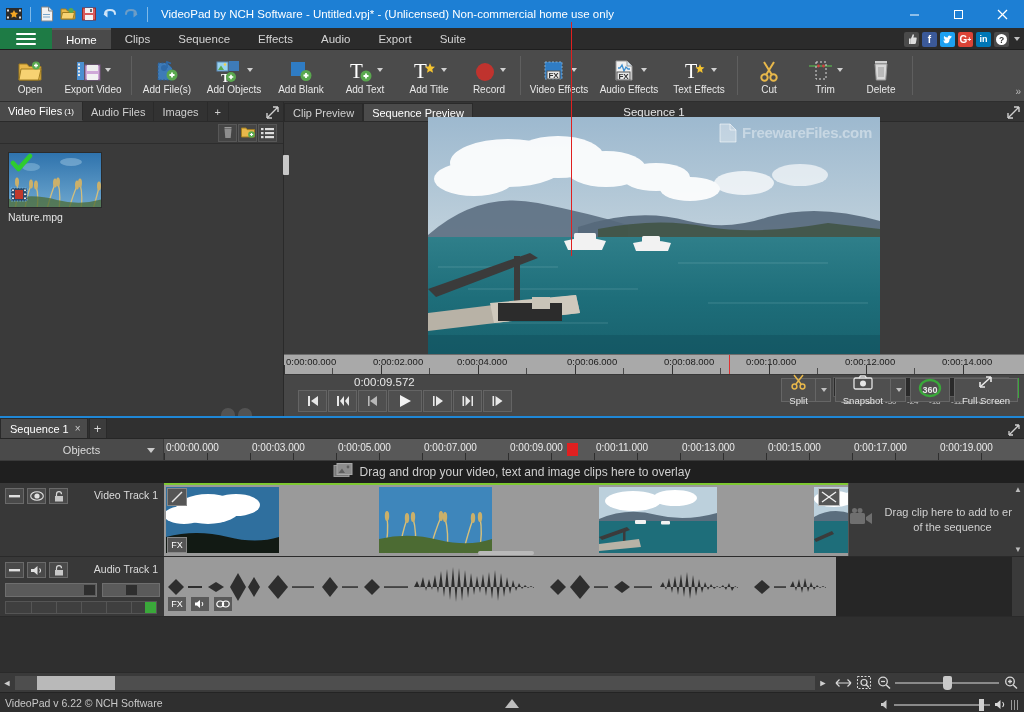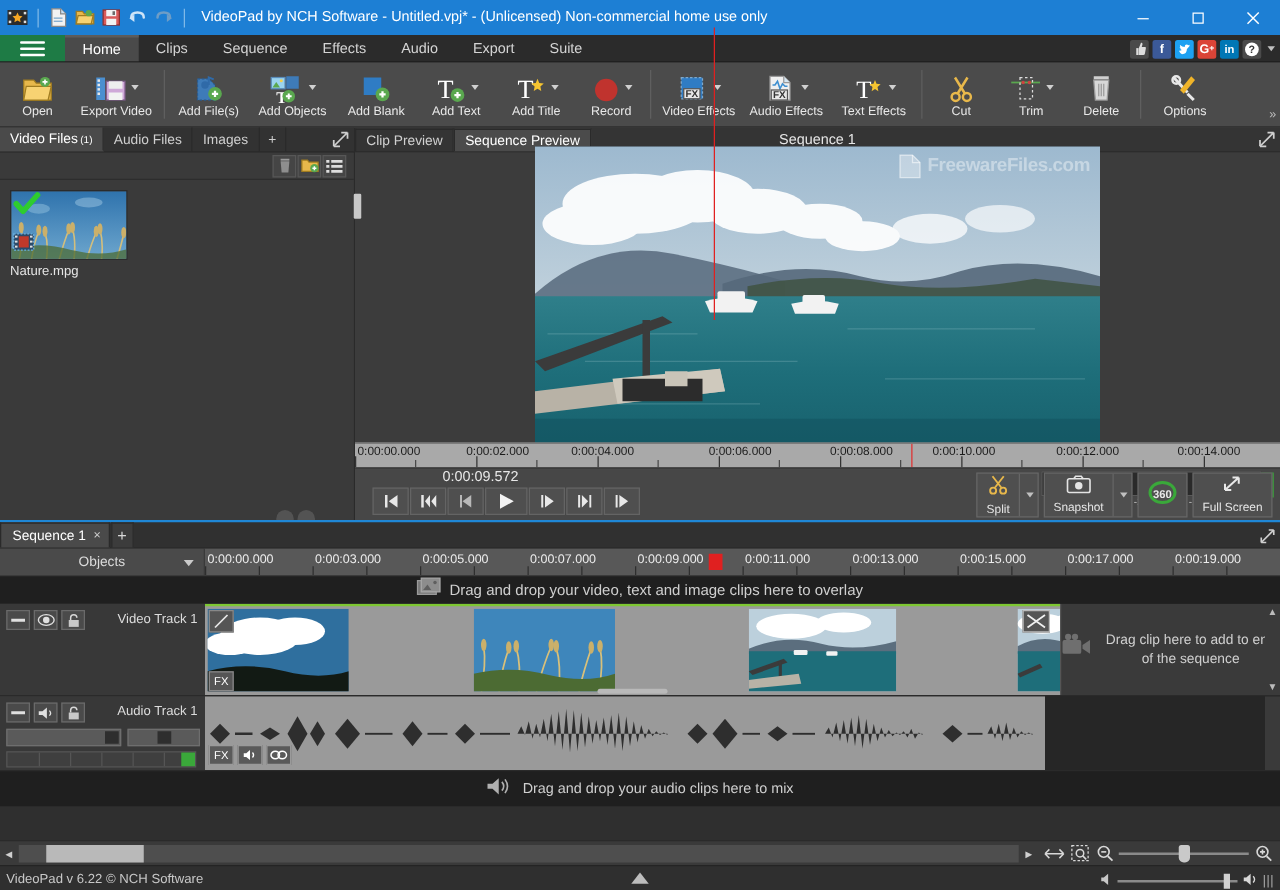--- a/index.html
+++ b/index.html
@@ -121,21 +121,21 @@
   .tcb { width: 29px; height: 22px; background: #4f4f4f; border: 1px solid #646464;
          display: flex; align-items: center; justify-content: center; }
   .tcb.play { width: 34px; }
   .meterwrap { position: absolute; left: 549px; top: 2px; }
   .meter { width: 176px; height: 20px; background: #2a2a2a; border: 1px solid #5a5a5a; position: relative; }
   .meter .seg { position: absolute; top: 0; bottom: 0; width: 1px; background: #4d4d4d; }
   .meter-fill { position: absolute; right: -11px; top: 0; width: 10px; height: 20px; background: #3aa83a; }
   .meterlabels { position: relative; height: 11px; width: 188px; }
   .meterlabels span { position: absolute; font-size: 8px; color: #c6c6c6; }
   .rbtns { position: absolute; right: 6px; top: 3px; display: flex; gap: 4px; align-items: stretch; }
-  .rb { background: #4f4f4f; border: 1px solid #666; display: flex; align-items: center; height: 36px; }
+  .rb { background: #4f4f4f; border: 1px solid #666; display: flex; align-items: center; height: 24px; }
   .rbmain { display: flex; flex-direction: column; align-items: center; justify-content: center;
             padding: 0 7px; gap: 1px; }
   .rbmain .lb { font-size: 9.5px; color: #e6e6e6; }
   .rbdrop { width: 15px; height: 100%; border-left: 1px solid #666; display: flex;
             align-items: center; justify-content: center; }
 
   
   .tl { flex: 0 0 256px; display: flex; flex-direction: column; background: #2f2f2f;
         border-top: 2px solid #1f87d6; }
   .seqtabs { height: 21px; background: #303030; display: flex; align-items: stretch;
@@ -546,31 +546,20 @@
             <line x1="9" y1="8" x2="9" y2="18" stroke="#9a9a9a"></line>
             <line x1="11" y1="8" x2="11" y2="18" stroke="#9a9a9a"></line>
             <line x1="13" y1="8" x2="13" y2="18" stroke="#9a9a9a"></line>
           </svg>
       </div>
       <div class="lb">Delete</div>
     </div>
 
     <div class="rdiv"></div>
 
-    <div class="rbtn wide">
-      <div class="ic">
-        <svg width="26" height="24" viewBox="0 0 26 24">
-            <path d="M4 3 L15 15" stroke="#e8e8e8" stroke-width="2.4"></path>
-            <path d="M18 2 L21 5 L12 16 L9 13 Z" fill="#f0b429"></path>
-            <circle cx="6" cy="5" r="3" fill="none" stroke="#e8e8e8" stroke-width="2"></circle>
-            <path d="M15 16 L20 21" stroke="#e8e8e8" stroke-width="2.4"></path>
-          </svg>
-      </div>
-      <div class="lb">Options</div>
-    </div>
 
     <div class="chev2">»</div>
   </div>
 
   <div class="main">
 
     <div class="binpanel">
       <div class="bintabs">
         <div class="bintab active">
           <span>Video Files</span>
@@ -1195,30 +1184,20 @@
                   <ellipse cx="4.2" cy="4" rx="3.4" ry="3" fill="none" stroke="#fff" stroke-width="1.2"></ellipse>
                   <ellipse cx="9.8" cy="4" rx="3.4" ry="3" fill="none" stroke="#fff" stroke-width="1.2"></ellipse>
                 </svg>
             </div>
           </div>
         </div>
         <div class="scrollarrow" style="top:0;bottom:0"></div>
       </div>
     </div>
 
-    <div class="audiohint">
-      <span>
-        <svg width="20" height="16" viewBox="0 0 20 16">
-            <polygon points="1,6 5,6 10,1.5 10,14.5 5,10 1,10" fill="#b0b0b0"></polygon>
-            <path d="M12.5 4.5 Q15.5 8 12.5 11.5" stroke="#b0b0b0" stroke-width="1.3" fill="none"></path>
-            <path d="M15 2.5 Q19 8 15 13.5" stroke="#b0b0b0" stroke-width="1.3" fill="none"></path>
-          </svg>
-      </span>
-      <span class="t">Drag and drop your audio clips here to mix</span>
-    </div>
 
     <div class="playhead" style="left:571px; top:22px; height:234px;"></div>
   </div>
 
   <div class="hbar">
     <span class="sb-arrow">◄</span>
     <div class="sb-trough">
       <div class="sb-thumb"></div>
     </div>
     <span class="sb-arrow">►</span>

